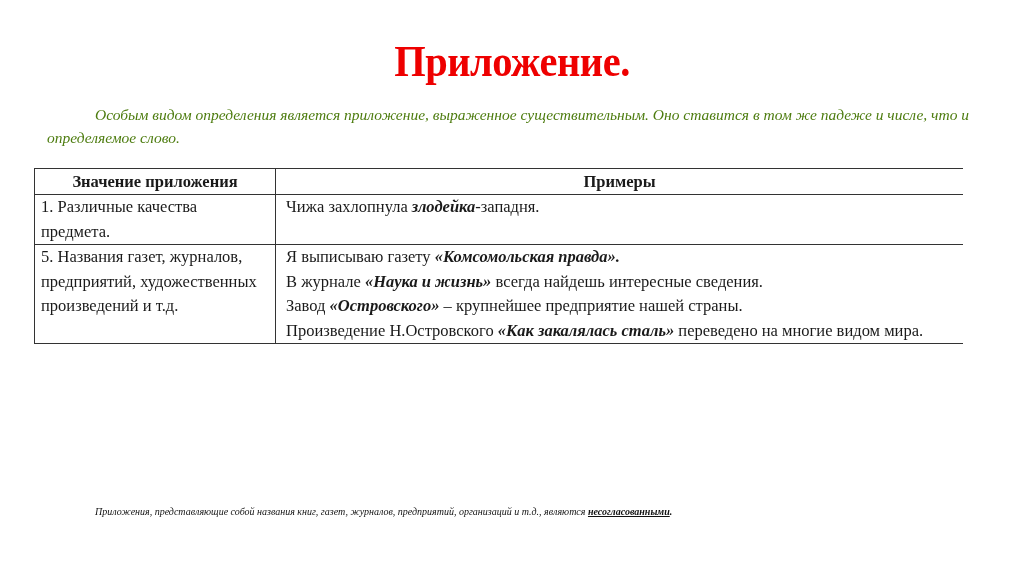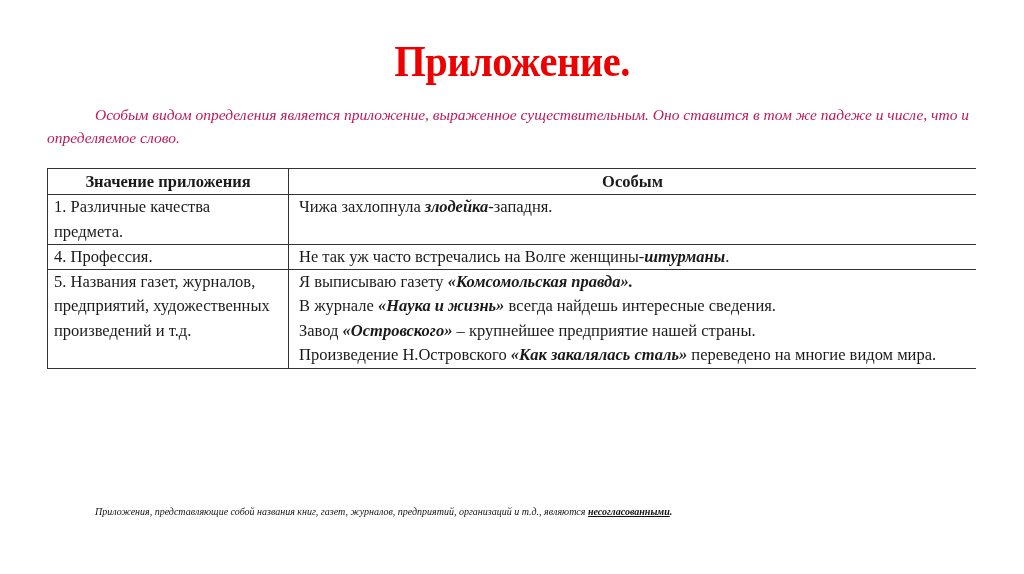--- a/index.html
+++ b/index.html
@@ -1,19 +1,19 @@
 <!DOCTYPE html>
 <html><head>
 <meta charset="utf-8">
 <style>
   html, body { margin: 0; padding: 0; background: #ffffff; }
   body { width: 1024px; height: 574px; position: relative; overflow: hidden; font-family: "Liberation Serif", serif; color: #111; }
   .title { position: absolute; left: 0; width: 1024px; top: 36px; text-align: center; font-family: "Liberation Serif", serif; font-weight: bold; font-size: 44px; color: #ee0000; letter-spacing: -0.5px; transform: scaleX(0.92); transform-origin: center; }
-  .intro { position: absolute; left: 47px; top: 103px; width: 930px; font-family: "Liberation Serif", serif; font-style: italic; font-size: 15.5px; line-height: 23px; text-indent: 48px; color: #be185d; }
-  table.grid { position: absolute; left: 47px; top: 168px; width: 929px; border-collapse: collapse; font-family: "Liberation Serif", serif; font-size: 16.5px; color: #1a1a1a; }
+  .intro { position: absolute; left: 47px; top: 103px; width: 930px; font-family: "Liberation Serif", serif; font-style: italic; font-size: 15.5px; line-height: 23px; text-indent: 48px; color: #4d7c0f; }
+  table.grid { position: absolute; left: 34px; top: 168px; width: 929px; border-collapse: collapse; font-family: "Liberation Serif", serif; font-size: 16.5px; color: #1a1a1a; }
   table.grid th, table.grid td { padding: 0 6px; vertical-align: top; line-height: 24.5px; border-top: 1.5px solid #333; border-bottom: 1.5px solid #333; }
   table.grid th { font-weight: bold; text-align: center; line-height: 25px; }
   table.grid .c1 { width: 228px; border-left: 1.5px solid #333; border-right: 1.5px solid #333; }
   table.grid td.c2 { padding-left: 10px; }
   .em { font-style: italic; font-weight: bold; margin-top: 36px; }
   tr.r3 td, tr.r4 td { line-height: 23.5px; }
   .outro { position: absolute; left: 47px; top: 500px; width: 930px; font-family: "Liberation Serif", serif; font-style: italic; font-size: 10px; line-height: 23px; text-indent: 48px; color: #111; }
   .u { text-decoration: underline; font-weight: bold; }
   .b { font-weight: bold; }
 </style>
@@ -21,34 +21,28 @@
 <body>
 
 <div class="title">Приложение.</div>
 
 <div class="intro">Особым видом определения является приложение, выраженное существительным. Оно ставится в том же падеже и числе, что и определяемое слово.</div>
 
 <table class="grid">
   <thead>
     <tr>
       <th class="c1">Значение приложения</th>
-      <th class="c2">Особым</th>
+      <th class="c2">Примеры</th>
     </tr>
   </thead>
   <tbody id="tbody">
       <tr class="r1">
         <td class="c1">1. Различные качества предмета.</td>
         <td class="c2">
           <div><span>Чижа захлопнула </span><span class="em">злодейка</span><span>-западня.</span></div>
-        </td>
-      </tr>
-      <tr class="r4">
-        <td class="c1">4. Профессия.</td>
-        <td class="c2">
-          <div><span>Не так уж часто встречались на Волге женщины-</span><span class="em">штурманы</span><span>.</span></div>
         </td>
       </tr>
       <tr class="r5">
         <td class="c1">5. Названия газет, журналов, предприятий, художественных произведений и т.д.</td>
         <td class="c2">
           <div><span>Я выписываю газету </span><span class="em">«Комсомольская правда».</span></div>
           <div><span>В журнале </span><span class="em">«Наука и жизнь»</span><span> всегда найдешь интересные сведения.</span></div>
           <div><span>Завод </span><span class="em">«Островского»</span><span> – крупнейшее предприятие нашей страны.</span></div>
           <div><span>Произведение Н.Островского </span><span class="em">«Как закалялась сталь»</span><span> переведено на многие видом мира.</span></div>
         </td>

